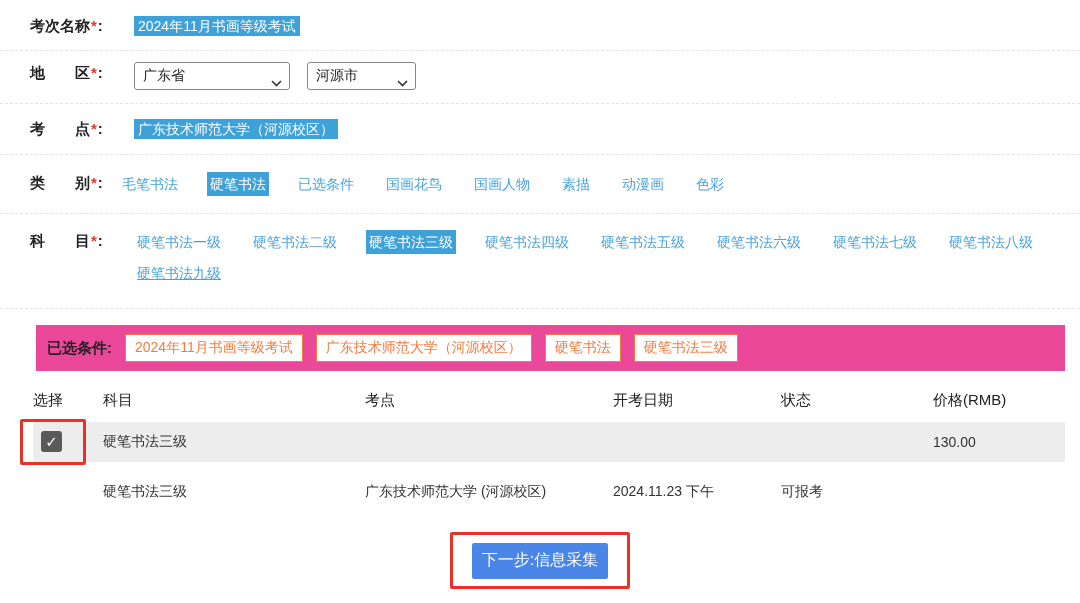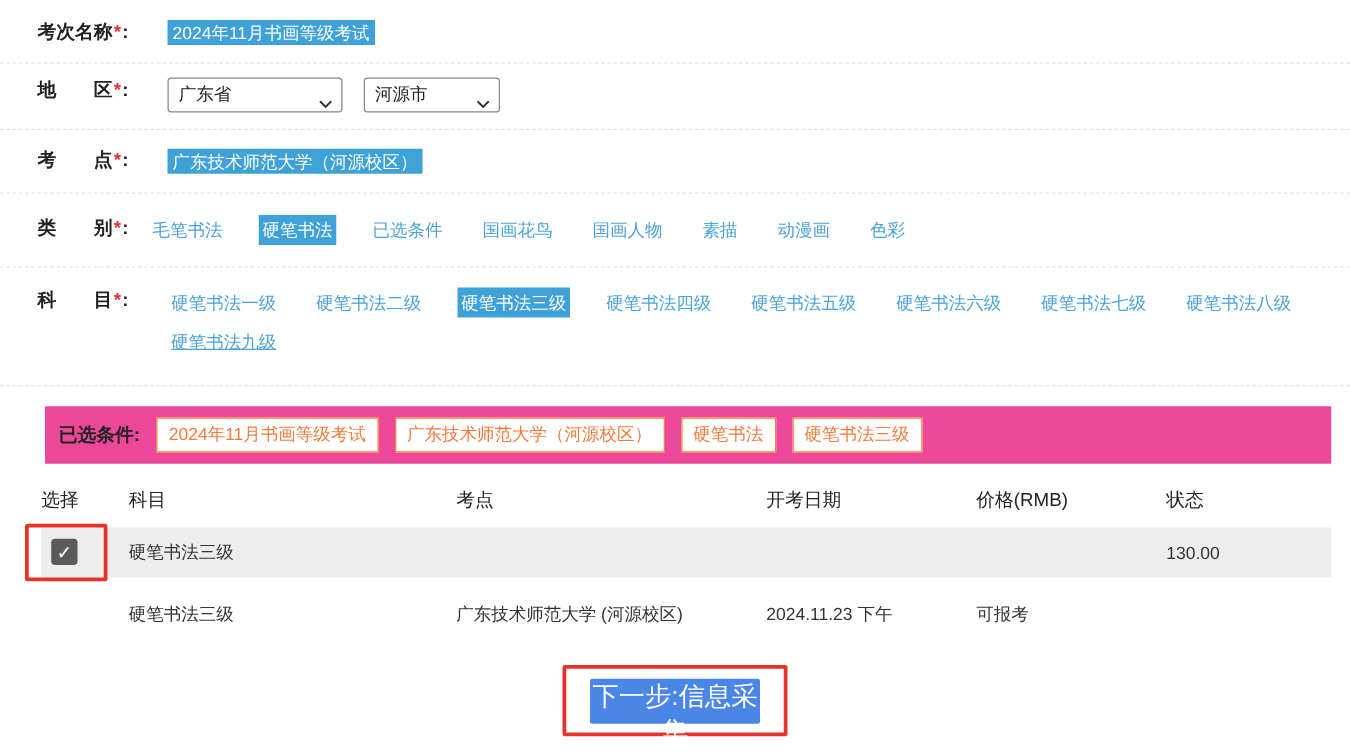--- a/index.html
+++ b/index.html
@@ -22,21 +22,21 @@
   .ltext { display:inline-block; width:60px; text-align:justify; text-align-last:justify; }
   .req { color:#e6332a; margin:0 1px 0 1px; }
   .colon { font-weight:bold; }
   .fvalue { margin-left:16px; line-height:22px; }
   .hl { background:#3ea1d8; color:#fff; padding:2px 4px; font-size:14px; }
   .select {
     position:relative; display:inline-flex; align-items:center;
     height:28px; border:1px solid #878787; border-radius:3px;
     background:#fff; padding:0 24px 0 8px; cursor:default; font-size:14px; color:#222;
   }
-  .select.province { width:140px; margin-left:16px; }
+  .select.province { width:156px; margin-left:16px; }
   .select.city { width:109px; margin-left:17px; }
   .select .chev { position:absolute; right:7px; top:11px; }
   .optlist { display:flex; flex-wrap:wrap; margin-left:1px; line-height:22px; }
   .optlist .opt { color:#4aa3dc; margin-right:26px; cursor:pointer; white-space:nowrap; padding:1px 3px; }
   .optlist .opt.selected { background:#3ea1d8; color:#fff; }
   .optrow2 { margin-top:10px; width:100%; display:flex; }
   .optrow2 .opt { color:#4aa3dc; margin-right:26px; cursor:pointer; padding:1px 3px;text-decoration:underline; }
   .filterbar {
     margin: 16px 15px 0 36px; background:#ec4899; height:46px;
     display:flex; align-items:center; padding:0 11px; gap:13px;
@@ -64,21 +64,21 @@
     position:absolute; left:-13px; top:-3px; width:66px; height:46px;
     border:3px solid #e6332a; border-radius:2px; pointer-events:none; z-index:2;
   }
   .btn-area { margin: 28px auto 0; width:180px; }
   .anno-btn {
     border:3px solid #e6332a; border-radius:2px; height:57px;
     display:flex; align-items:center; justify-content:center;
   }
   .next-btn {
     background:#4a86e8; color:#fff; border:none; border-radius:2px;
-    width:136px; height:36px; font-size:21px; cursor:pointer;
+    width:136px; height:36px; font-size:16px; cursor:pointer;
     font-family: "Liberation Sans", "DejaVu Sans", sans-serif;
   }
 </style>
 </head>
 <body>
 
 <div class="form-row r1">
   <span class="flabel"><span class="ltext">考次名称</span><span class="req">*</span><span class="colon">:</span></span>
   <span class="fvalue"><span class="hl">2024年11月书画等级考试</span></span>
 </div>
@@ -146,22 +146,22 @@
       <span class="tag">硬笔书法三级</span>
   </div>
 </div>
 
 <div class="tbl">
   <div class="trow thead">
     <div>选择</div>
     <div>科目</div>
     <div>考点</div>
     <div>开考日期</div>
+    <div>状态</div>
     <div>价格(RMB)</div>
-    <div>状态</div>
   </div>
   <div class="trow gray">
     <div class="cell c1">
       <span class="checkbox">✓</span>
       <span class="anno-ckbox"></span>
     </div>
     <div class="cell">硬笔书法三级</div>
     <div class="cell"></div>
     <div class="cell"></div>
     <div class="cell"></div>

